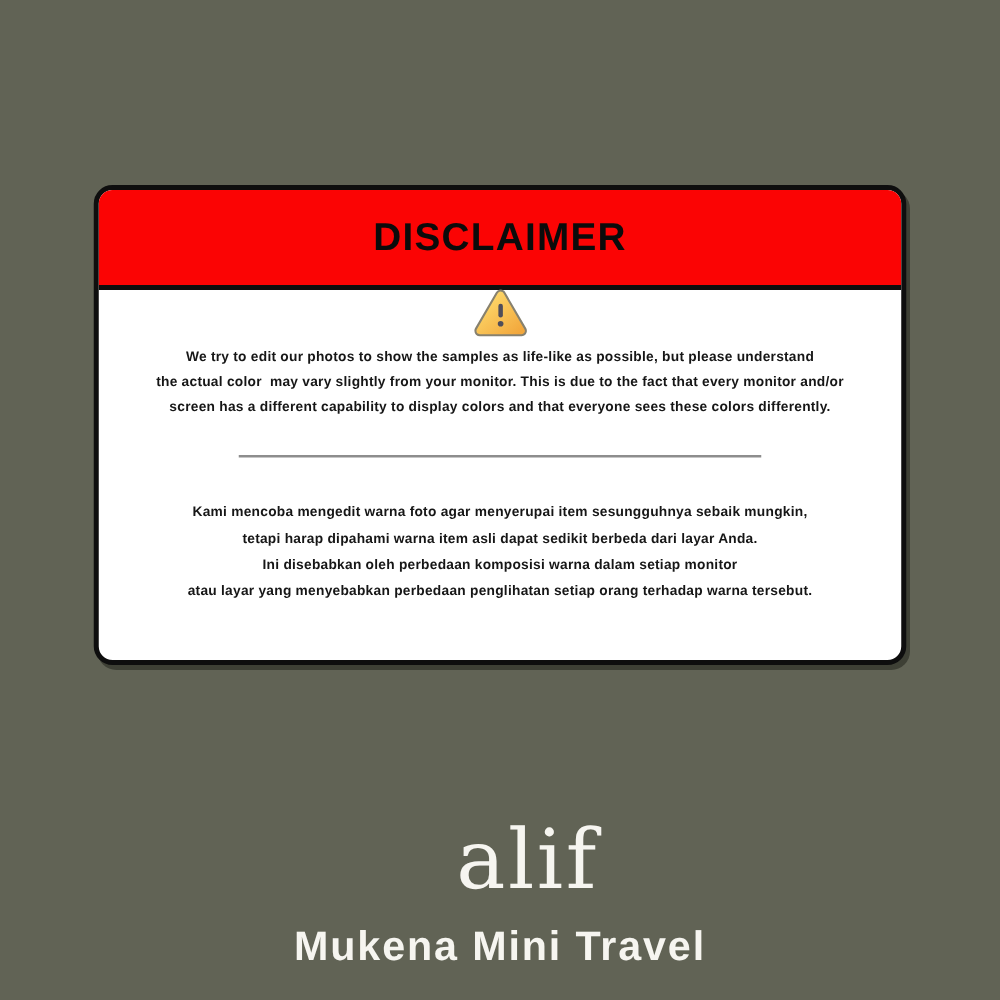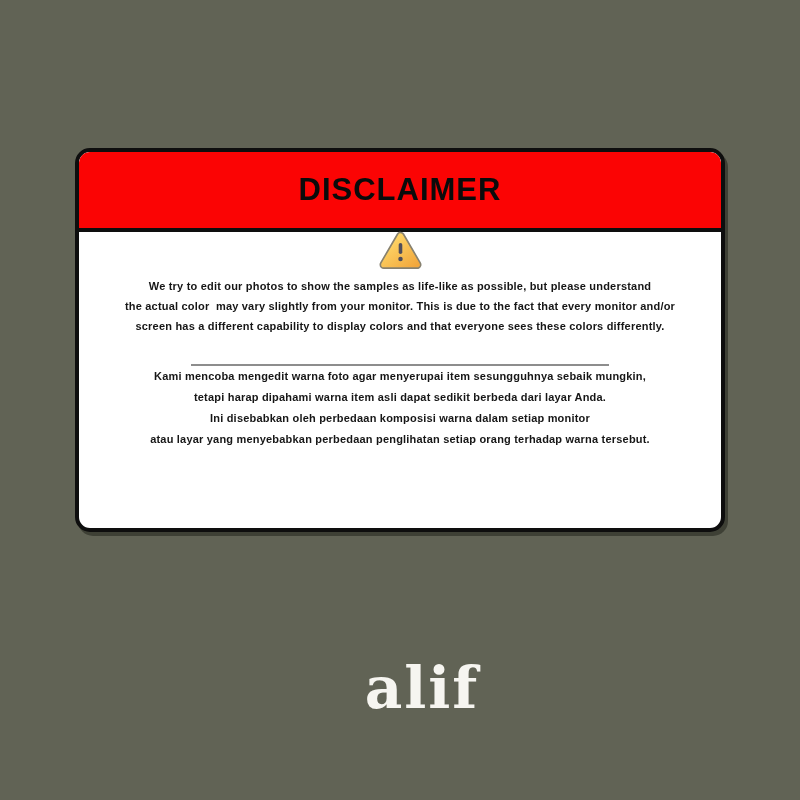--- a/index.html
+++ b/index.html
@@ -50,41 +50,41 @@
   .para {
     margin: 0;
     text-align: center;
     white-space: pre;
     font-weight: bold;
     color: #161616;
     font-size: 11px;
     letter-spacing: 0.2px;
   }
   .para-en { line-height: 20px; text-align: center; }
-  .para-id { line-height: 21px; }
+  .para-id { line-height: 21px; margin-top: 34px; }
   .divider {
     width: 418px;
     height: 0;
     border-top: 2px solid #8d8d8d;
     margin: 28px auto 0 auto;
   }
 
   
   .brand {
     position: absolute;
     left: 0;
     right: 0;
     top: 641px;
     text-align: center;
     color: #f6f5f0;
   }
   .brand-logo {
     font-family: "DejaVu Serif", serif;
-    font-weight: bold;
-    font-size: 58px;
+    font-weight: normal;
+    font-size: 66px;
     line-height: 94px;
     letter-spacing: 2px;
     margin-left: 44px;
   }
   .brand-tagline {
     margin-top: 3px;
     font-size: 33px;
     font-weight: bold;
     letter-spacing: 1.5px;
   }
@@ -131,15 +131,16 @@
       <div class="divider"></div>
       <p class="para para-id">Kami mencoba mengedit warna foto agar menyerupai item sesungguhnya sebaik mungkin,
 tetapi harap dipahami warna item asli dapat sedikit berbeda dari layar Anda.
 Ini disebabkan oleh perbedaan komposisi warna dalam setiap monitor
 atau layar yang menyebabkan perbedaan penglihatan setiap orang terhadap warna tersebut.</p>
     </div>
   </div>
 
   <div class="brand">
     <div class="brand-logo">alif</div>
+    <div class="brand-tagline">Mukena Mini Travel</div>
   </div>
 
 </div>
 
 </body></html>

